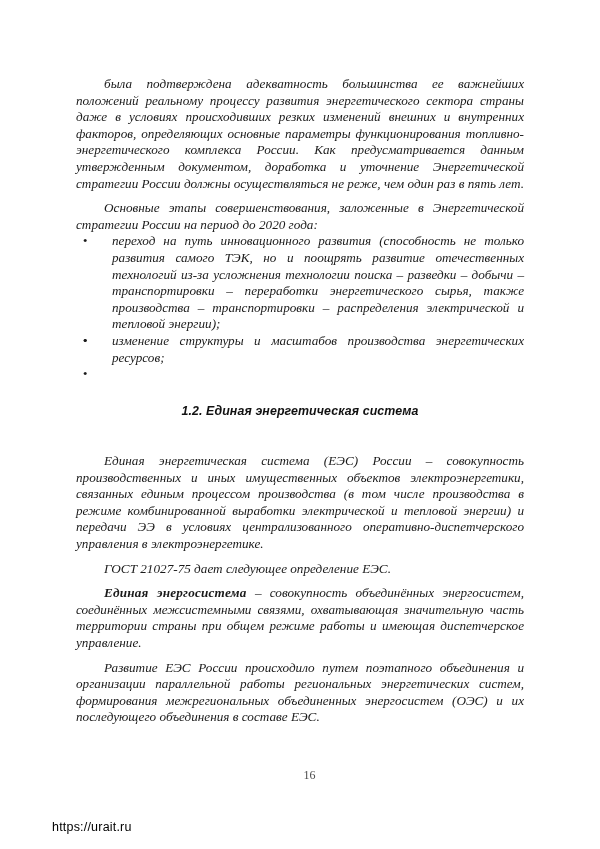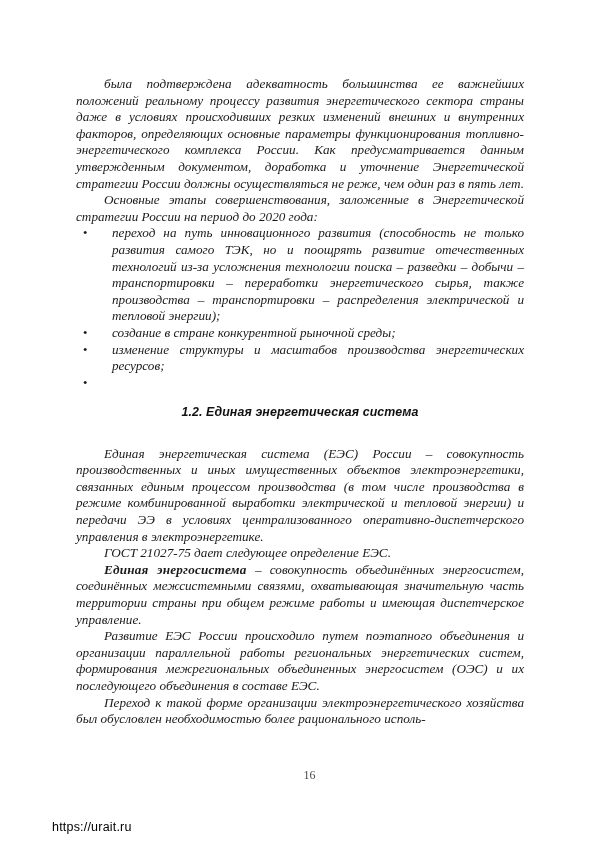--- a/index.html
+++ b/index.html
@@ -37,21 +37,21 @@
     font-size: 13.2px;
     line-height: 16.6px;
     text-align: justify;
     text-indent: 28px;
     text-justify: inter-word;
     hyphens: manual;
     letter-spacing: 0.0px;
   }
 
   p.body-par + p.body-par {
-    margin-top: 0;
+    margin-top: 8px;
   }
 
   .bullet-list {
     margin: 0;
     padding: 0;
     list-style: none;
   }
 
   .bullet-list li {
     position: relative;
@@ -66,21 +66,21 @@
     position: absolute;
     left: 4px;
     top: 0;
     width: 10px;
     text-align: center;
     font-size: 13.2px;
     line-height: 16.6px;
   }
 
   h2.section-heading {
-    margin: 8px;
+    margin: 16px;
     font-family: "Liberation Sans", "DejaVu Sans", sans-serif;
     font-size: 12.4px;
     font-weight: bold;
     text-align: center;
     line-height: 16px;
     letter-spacing: 0.1px;
     color: #111111;
   }
 
   .gap-before-heading { height: 21px; }
@@ -130,21 +130,20 @@
 
     <div class="gap-before-list"></div>
 
     <ul class="bullet-list">
       <li>
         <span class="dot">•</span>
         <span>переход на путь инновационного развития (способность не только развития самого ТЭК, но и поощрять развитие отечественных технологий из-за усложнения технологии поиска – разведки – добычи – транспортировки – переработки энергетического сырья, также производства – транспортировки – распределения электрической и тепловой энергии);</span>
       </li>
       <li>
         <span class="dot">•</span>
-        <span>создание в стране конкурентной рыночной среды;</span>
       </li>
       <li>
         <span class="dot">•</span>
         <span>изменение структуры и масштабов производства энергетических ресурсов;</span>
       </li>
       <li>
         <span class="dot">•</span>
       </li>
     </ul>
 
@@ -155,21 +154,20 @@
     <div class="gap-after-heading"></div>
 
     <p class="body-par">Единая энергетическая система (ЕЭС) России – совокупность производственных и иных имущественных объектов электроэнергетики, связанных единым процессом производства (в том числе производства в режиме комбинированной выработки электрической и тепловой энергии) и передачи ЭЭ в условиях централизованного оперативно-диспетчерского управления в электроэнергетике.</p>
 
     <p class="body-par">ГОСТ 21027-75 дает следующее определение ЕЭС.</p>
 
     <p class="body-par"><b class="run-bold">Единая энергосистема</b><span> – совокупность объединённых энергосистем, соединённых межсистемными связями, охватывающая значительную часть территории страны при общем режиме работы и имеющая диспетчерское управление.</span></p>
 
     <p class="body-par">Развитие ЕЭС России происходило путем поэтапного объединения и организации параллельной работы региональных энергетических систем, формирования межрегиональных объединенных энергосистем (ОЭС) и их последующего объединения в составе ЕЭС.</p>
 
-    <p class="body-par">Переход к такой форме организации электроэнергетического хозяйства был обусловлен необходимостью более рационального исполь-</p>
 
   </div>
 
   <div class="page-number">16</div>
 
   <div class="watermark">https://urait.ru</div>
 
 </div>
 
 </body></html>

